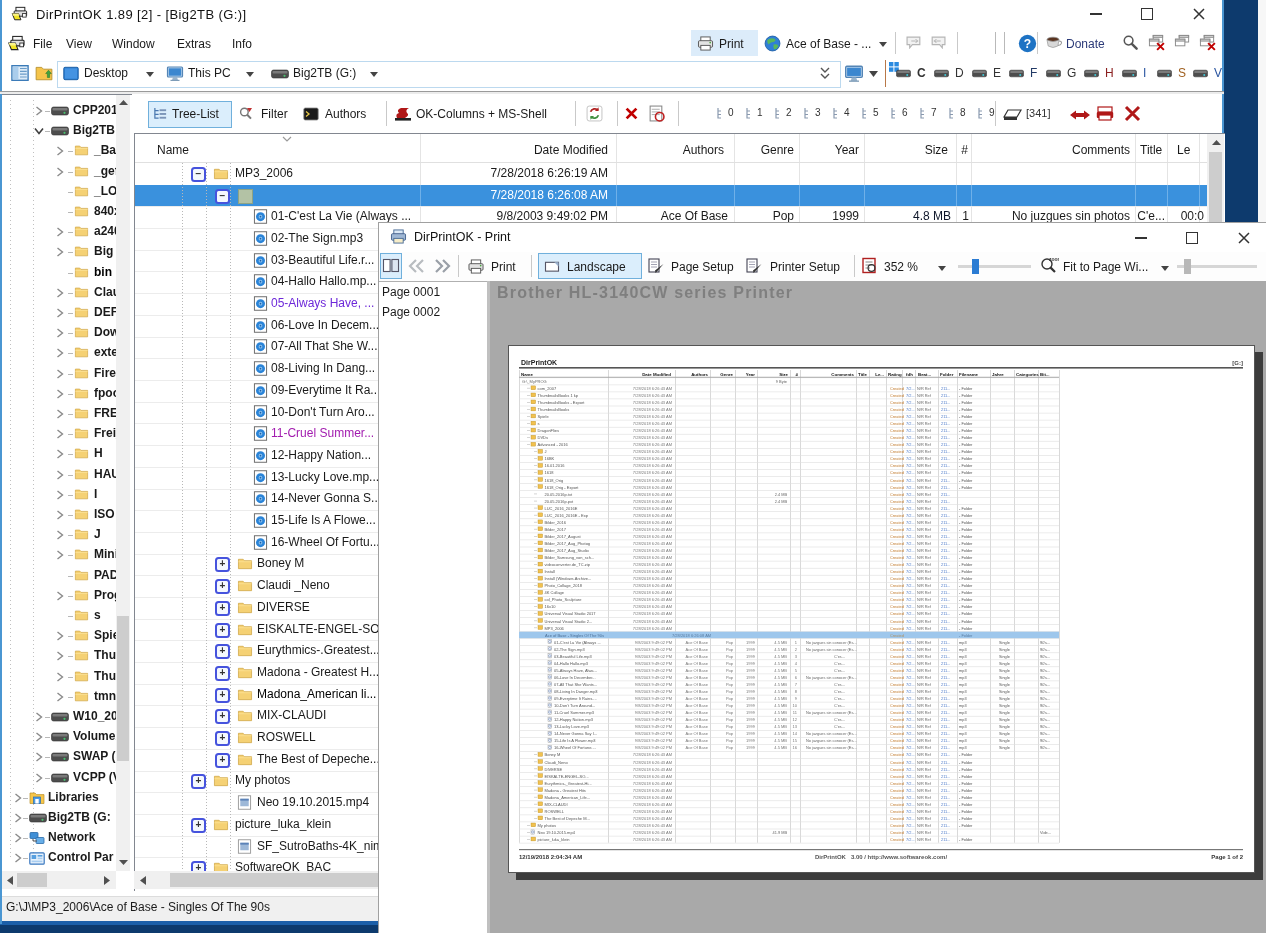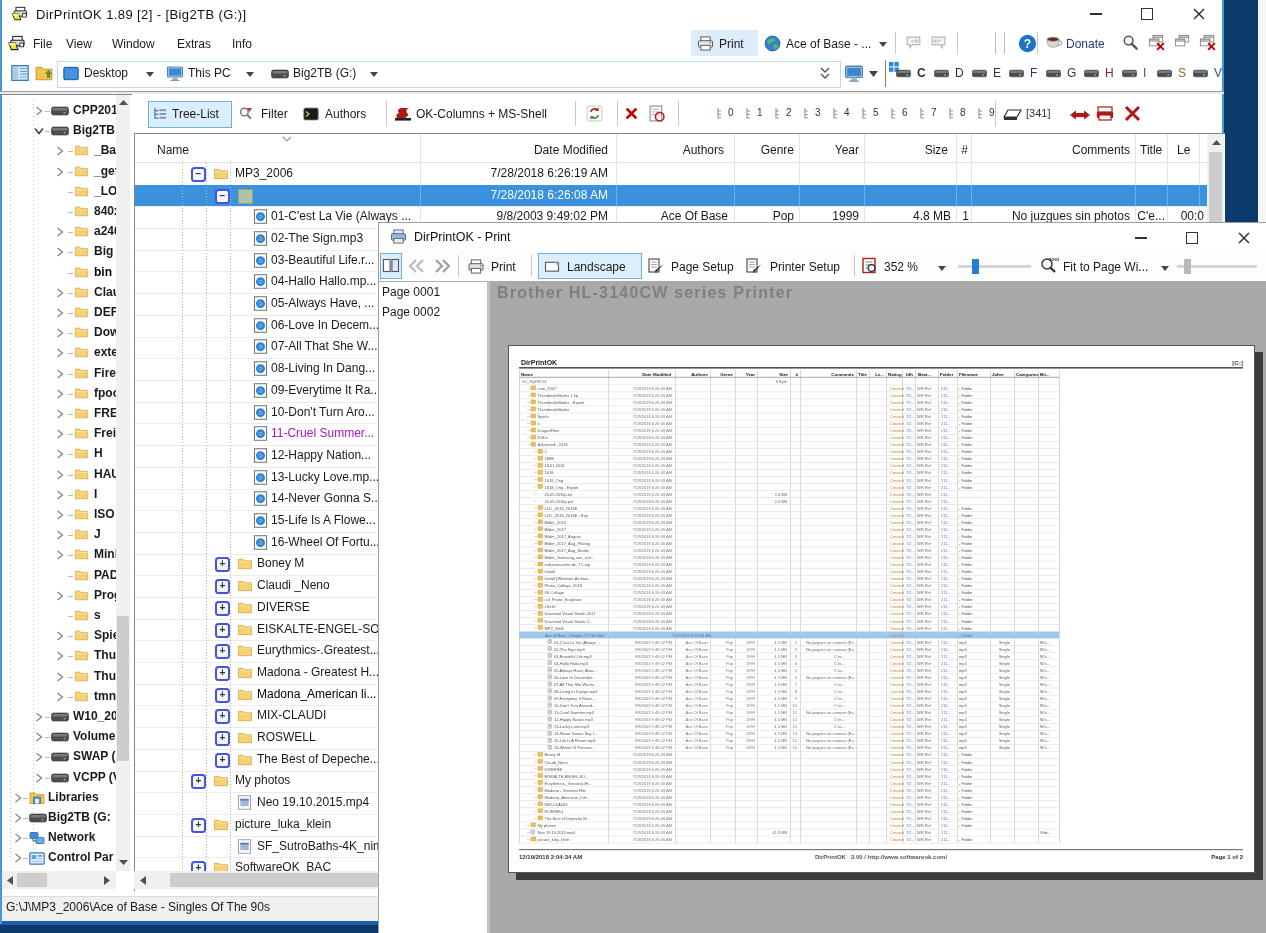--- a/index.html
+++ b/index.html
@@ -799,21 +799,21 @@
 <div class="ab txt" style="left:136px;top:90px;font-size:12px;color:#1a1a1a;">03-Beautiful Life.r...</div>
 <div class="ab" style="left:0;top:130px;width:1072px;height:1px;background:#ececec;"></div>
 <svg class="ab" style="left:118px;top:111px" width="15" height="15">
       <use href="#mediafile"></use>
     </svg>
 <div class="ab txt" style="left:136px;top:111px;font-size:12px;color:#1a1a1a;">04-Hallo Hallo.mp...</div>
 <div class="ab" style="left:0;top:152px;width:1072px;height:1px;background:#ececec;"></div>
 <svg class="ab" style="left:118px;top:133px" width="15" height="15">
       <use href="#mediafile"></use>
     </svg>
-<div class="ab txt" style="left:136px;top:133px;font-size:12px;color:#0f172a;">05-Always Have, ...</div>
+<div class="ab txt" style="left:136px;top:133px;font-size:12px;color:#6d28d9;">05-Always Have, ...</div>
 <div class="ab" style="left:0;top:174px;width:1072px;height:1px;background:#ececec;"></div>
 <svg class="ab" style="left:118px;top:155px" width="15" height="15">
       <use href="#mediafile"></use>
     </svg>
 <div class="ab txt" style="left:136px;top:155px;font-size:12px;color:#1a1a1a;">06-Love In Decem...</div>
 <div class="ab" style="left:0;top:195px;width:1072px;height:1px;background:#ececec;"></div>
 <svg class="ab" style="left:118px;top:176px" width="15" height="15">
       <use href="#mediafile"></use>
     </svg>
 <div class="ab txt" style="left:136px;top:176px;font-size:12px;color:#1a1a1a;">07-All That She W...</div>

